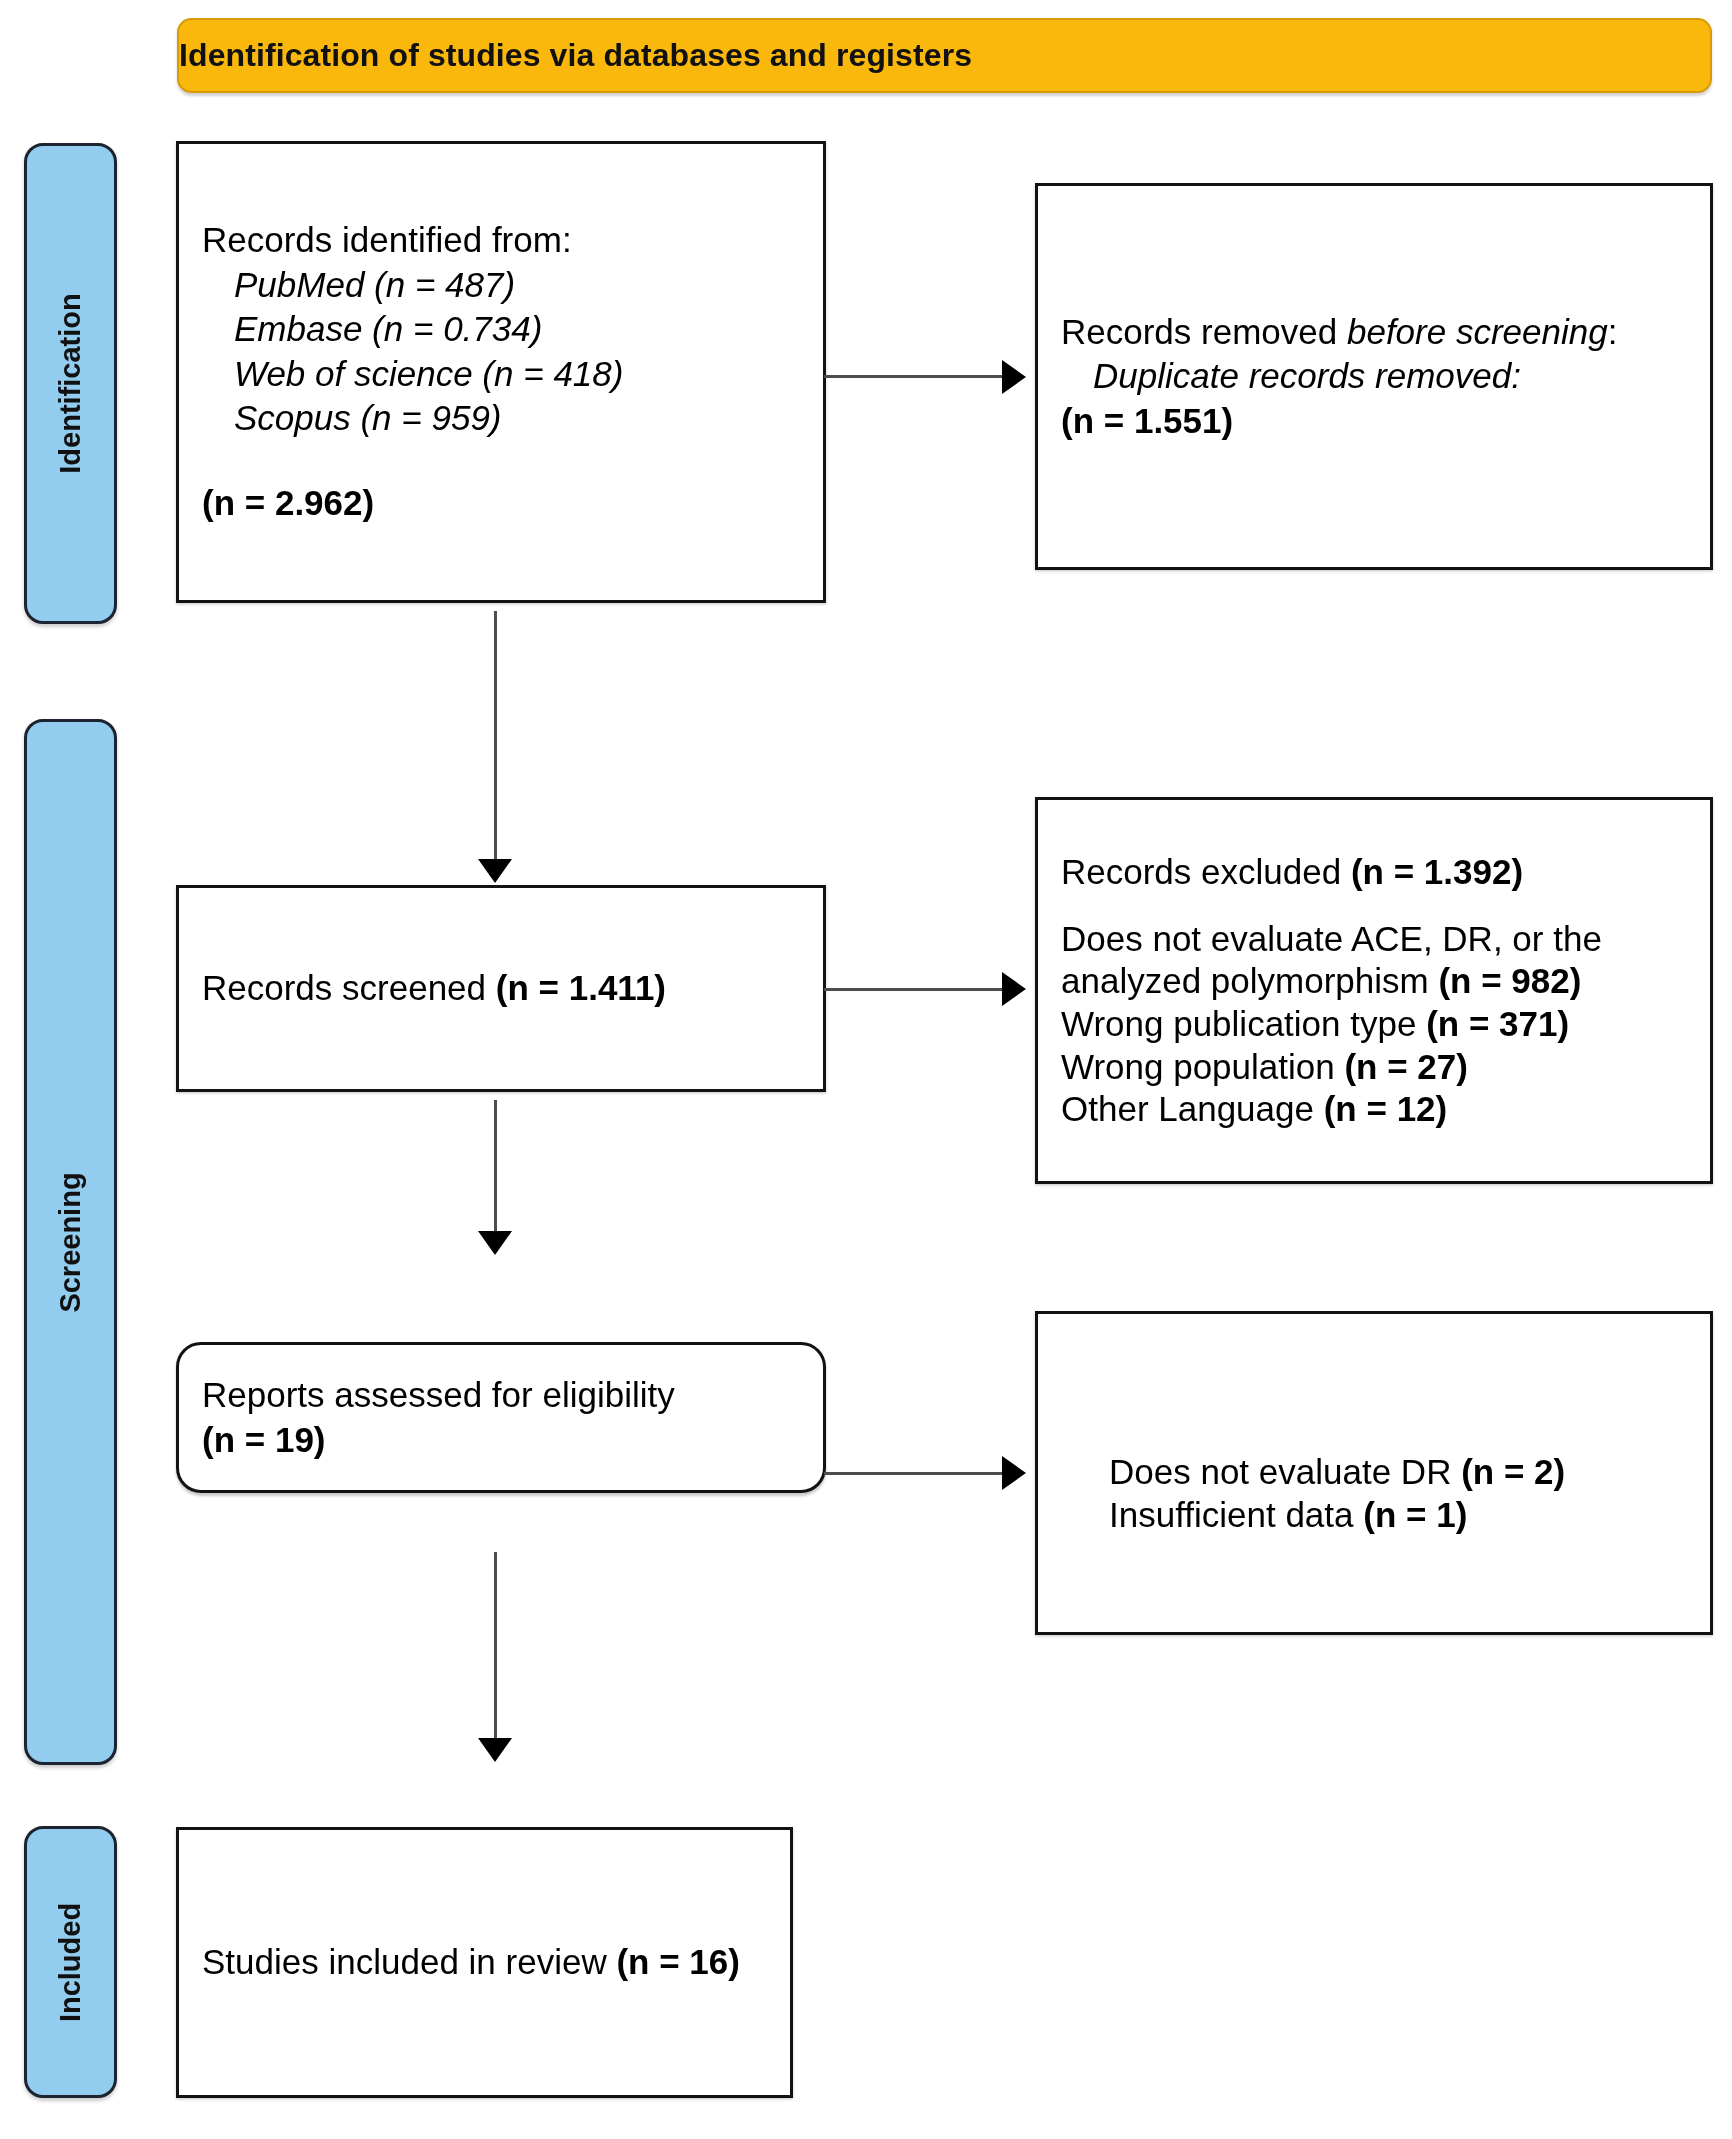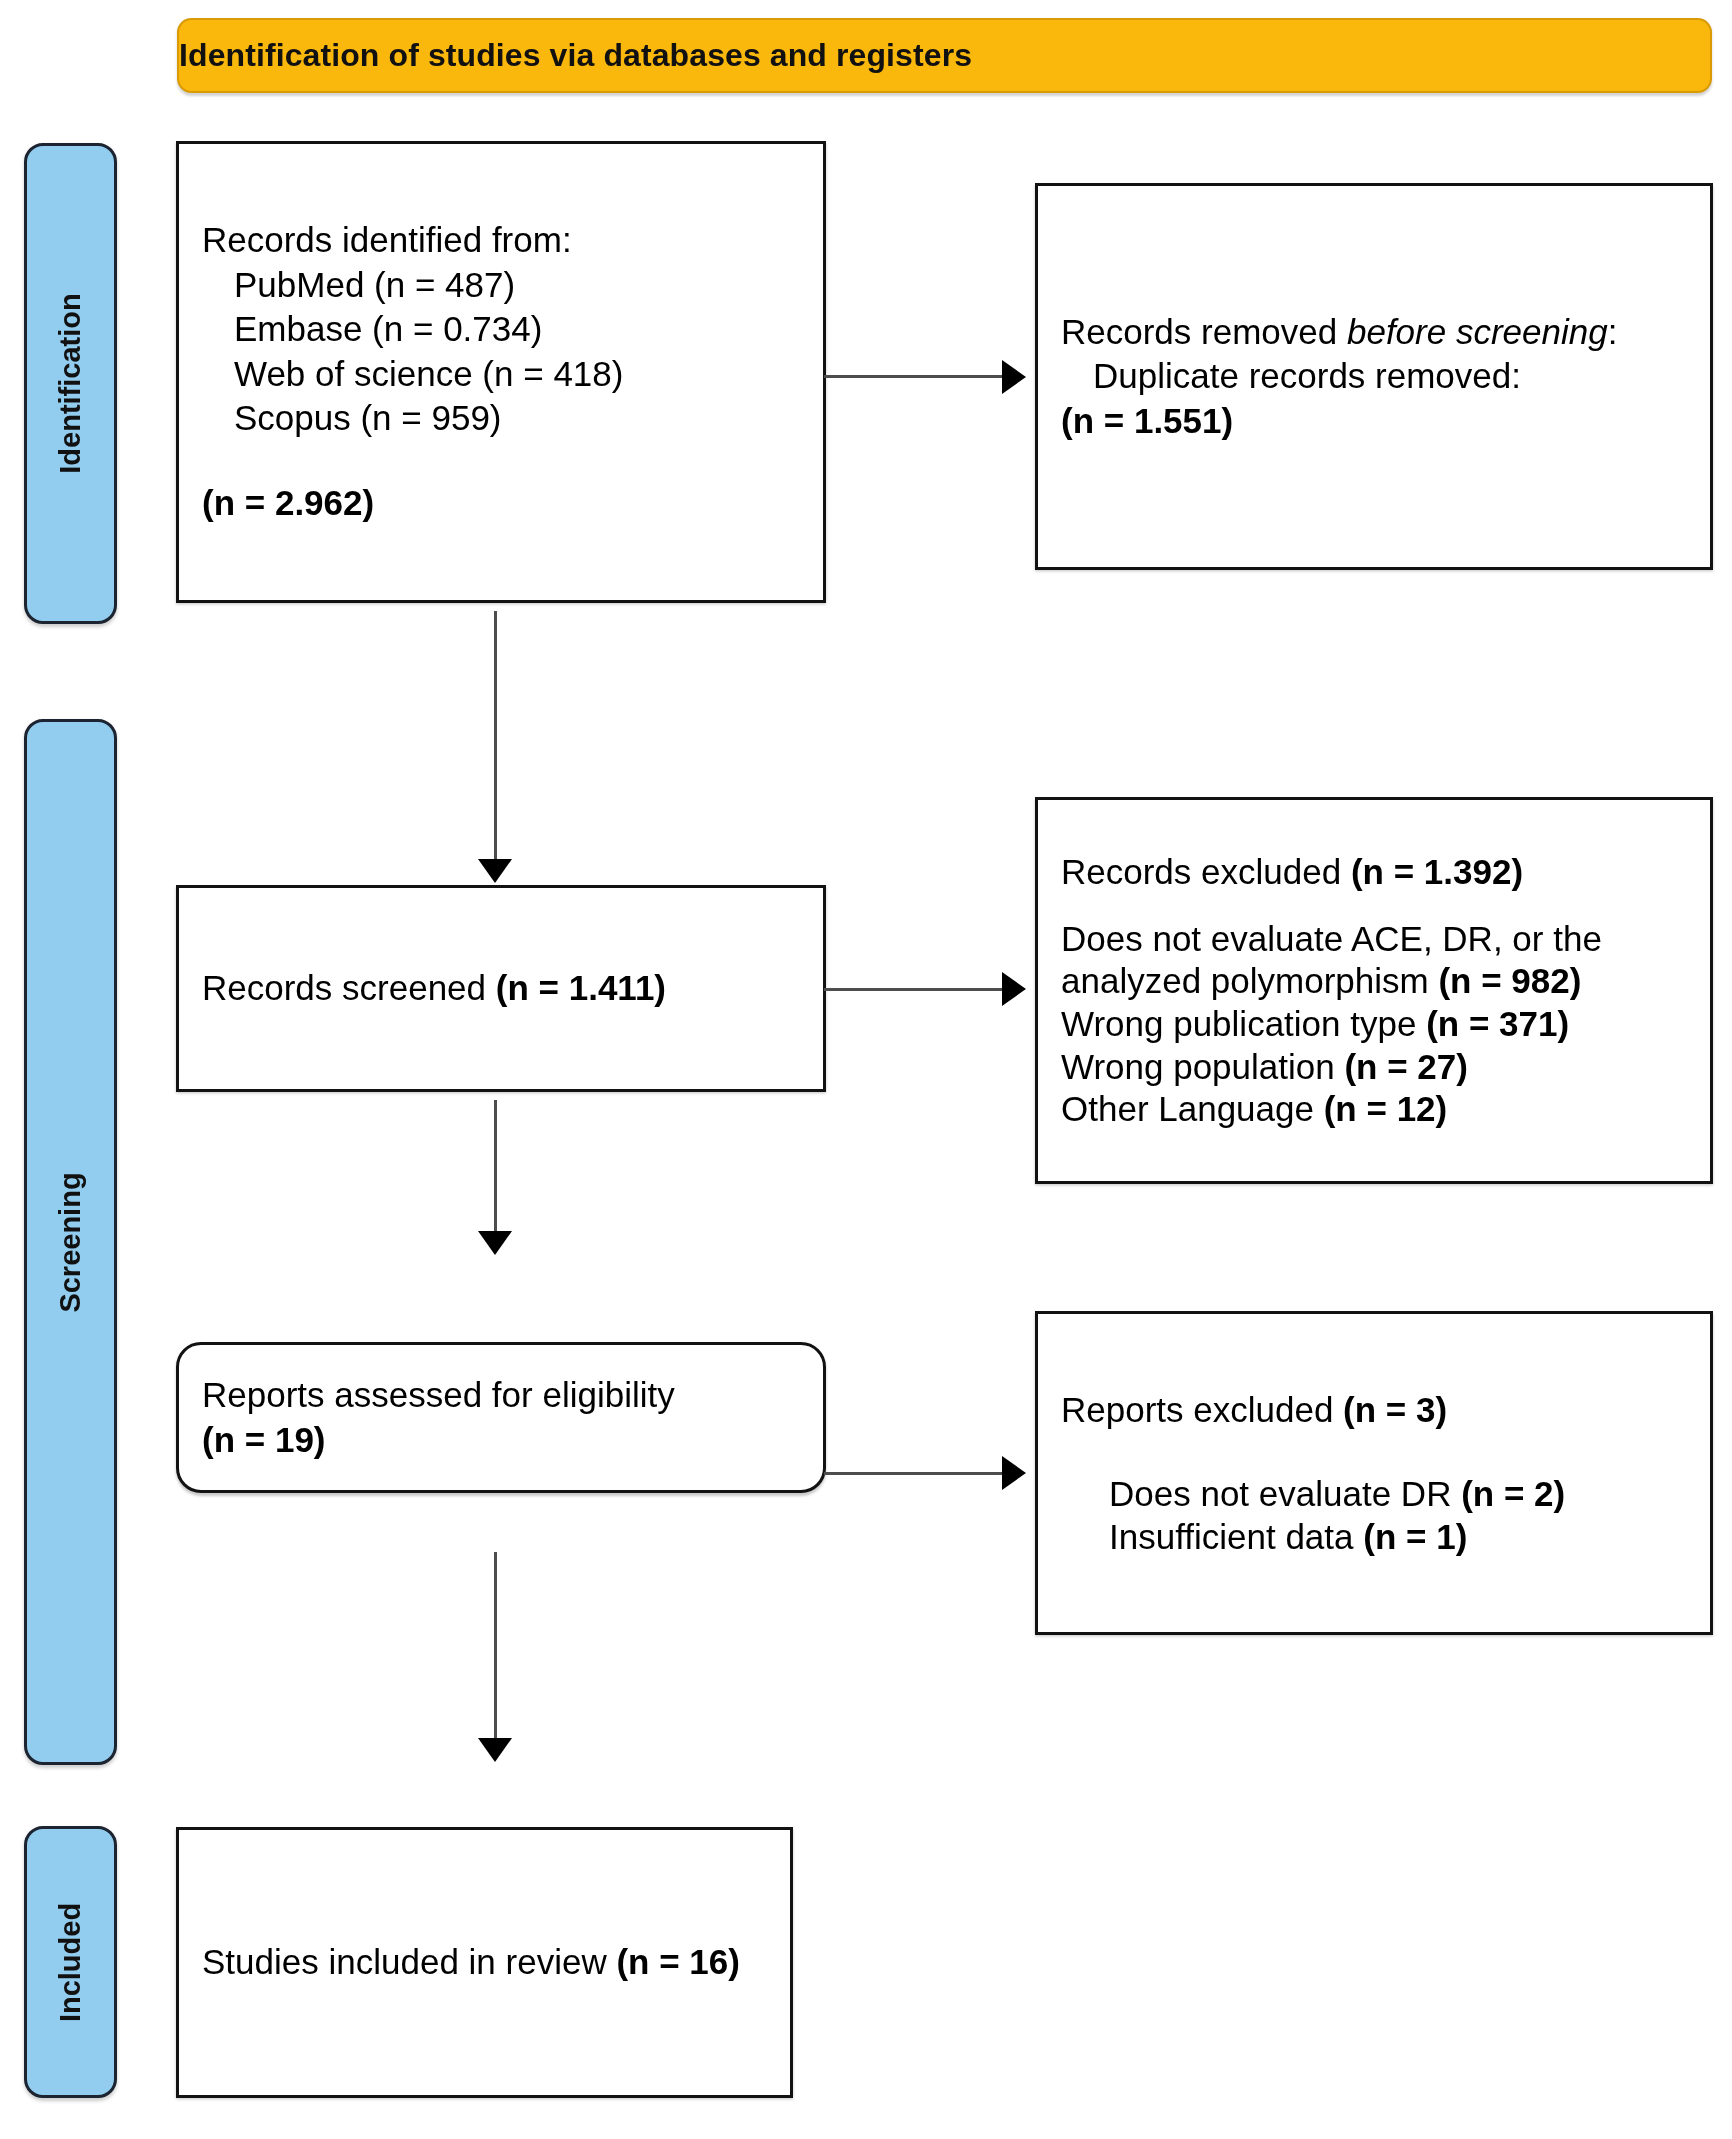--- a/index.html
+++ b/index.html
@@ -81,21 +81,21 @@
     justify-content: center;
     box-shadow: 0 2.2px 2.8px rgba(0,0,0,0.22);
   }
   .box p {
     margin: 0;
     font-size: 35px;
     line-height: 1.27;
     color: #000;
   }
   .box p.tight { line-height: 1.22; }
-  .indent  { padding-left: 32px; }
+  .indent  { padding-left: 32px; font-style: italic; }
   .indent2 { padding-left: 48px; }
   .spacer-sm { height: 23px; }
   .spacer-md { height: 41px; }
   b { font-weight: bold; }
   i { font-style: italic; }
 
   
   #box-identified { left: 176px;  top: 141px;  width: 650px; height: 462px; }
   #box-screened   { left: 176px;  top: 885px; width: 650px; height: 207px; }
   #box-eligible   { left: 176px;  top: 1342px; width: 650px; height: 151px; border-radius: 25px; }
@@ -203,21 +203,20 @@
     <p class="tight"><span>Wrong population </span><b>(n = 27)</b></p>
     <p class="tight"><span>Other Language </span><b>(n = 12)</b></p>
   </div>
 
   <div class="box" id="box-eligible">
     <p>Reports assessed for eligibility</p>
     <p><b>(n = 19)</b></p>
   </div>
 
   <div class="box" id="box-rep-excl">
-    <p><span>Reports excluded </span><b>(n = 3)</b></p>
     <div class="spacer-md"></div>
     <p class="indent2 tight"><span>Does not evaluate DR </span><b>(n = 2)</b></p>
     <p class="indent2 tight"><span>Insufficient data </span><b>(n = 1)</b></p>
   </div>
 
   <div class="box" id="box-included">
     <p><span>Studies included in review </span><b>(n = 16)</b></p>
   </div>
 
   <div class="v-line" id="vline1"></div>

